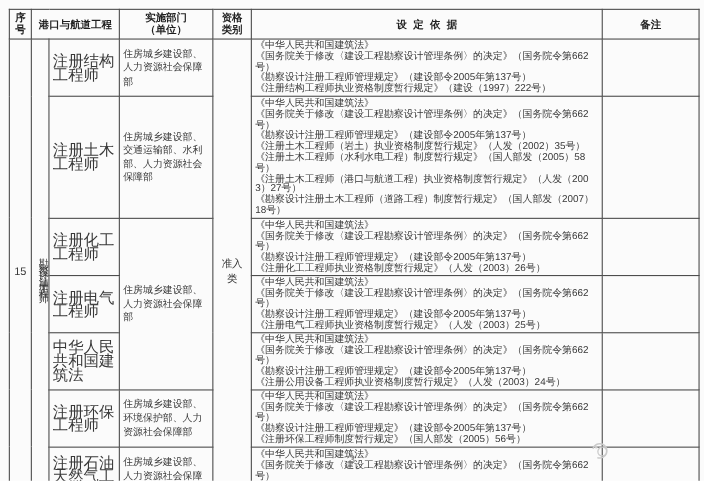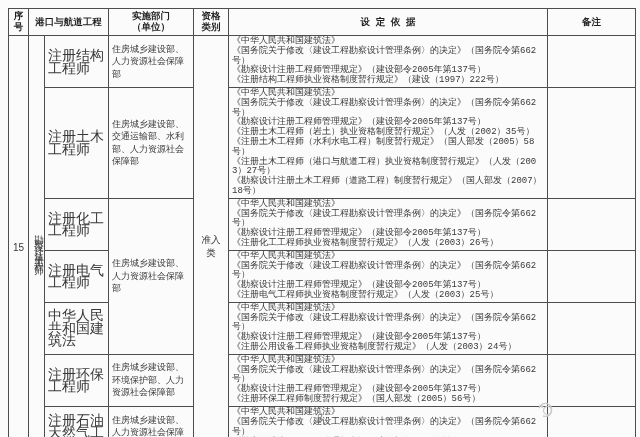--- a/index.html
+++ b/index.html
@@ -40,21 +40,21 @@
     display:inline-block;
     writing-mode:vertical-rl;
     text-orientation:upright;
     font-size:9.5px;
     letter-spacing:4px;
     line-height:15px;
   }
   .name  { font-size:14px; line-height:12.5px; padding:2px 2px 2px 4px; }
   .dept  { font-size:9px;  line-height:12.5px; padding:2px 2px 2px 4px; }
   .cat   { text-align:center; font-size:9.5px; }
-  .basis { font-size:9px; line-height:9.8px; padding:1px 2px 1px 4px;font-family:Liberation Mono, monospace; }
+  .basis { font-size:9px; line-height:9.8px; padding:1px 2px 1px 4px; }
   .remark {}
   .footer-page {
     position:absolute; left:0; right:0; top:413px;
     text-align:center; font-size:10px; color:#7a7a7a;
   }
   .watermark {
     position:absolute; right:18px; top:400px;
     display:flex; align-items:center; gap:24px;
     color:#cbcbcb;
     flex-direction:column;

